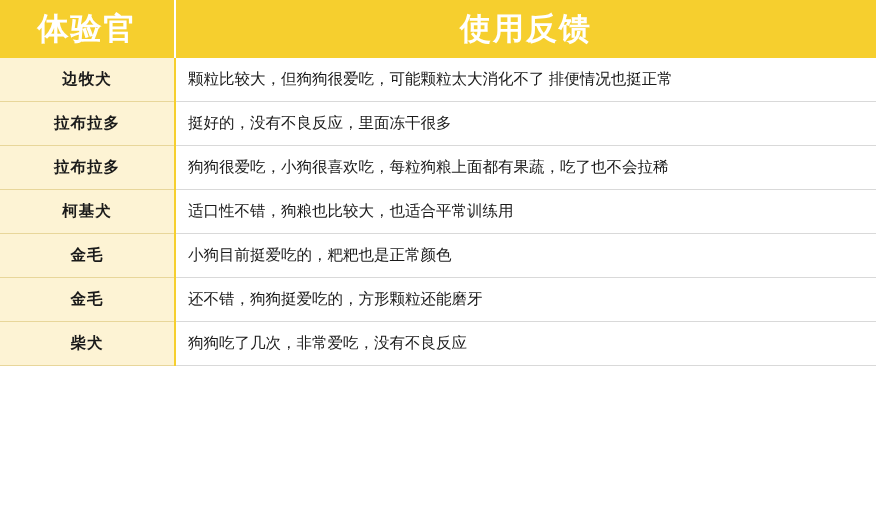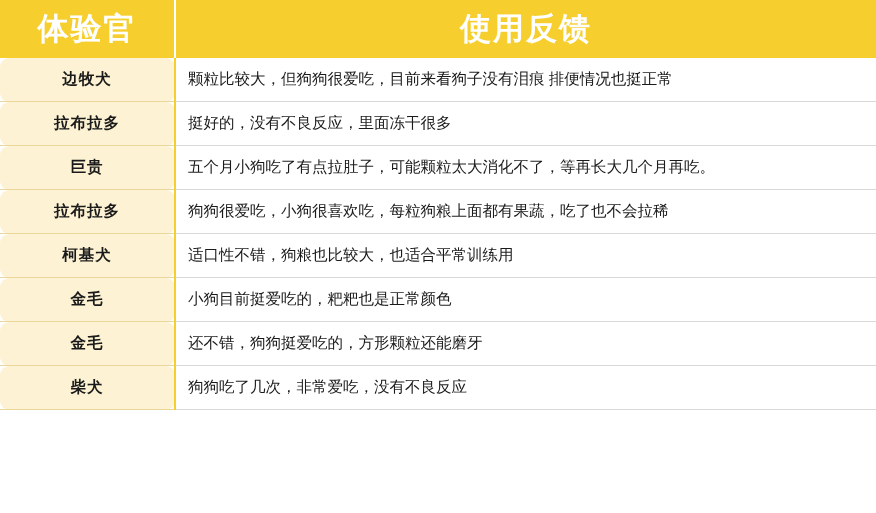--- a/index.html
+++ b/index.html
@@ -50,21 +50,20 @@
     font-size: 15.5px;
     color: #1a1a1a;
   }
   tbody td.breed {
     background: #fdf3d4;
     text-align: center;
     font-weight: bold;
     letter-spacing: 1px;
     border-right: 2px solid #f6cf2e;
     border-bottom: 1px solid #e8d69a;
-    border-radius: 9px;
   }
   tbody td.comment {
     background: #ffffff;
     text-align: left;
     padding-left: 12px;
     padding-right: 8px;
     border-bottom: 1px solid #d9d9d9;
     line-height: 1.35;
   }
   tbody tr.last td.breed {
@@ -94,29 +93,25 @@
     </colgroup>
     <thead>
       <tr>
         <th class="head-left">体验官</th>
         <th class="head-right">使用反馈</th>
       </tr>
     </thead>
     <tbody>
       <tr>
         <td class="breed">边牧犬</td>
-        <td class="comment">颗粒比较大，但狗狗很爱吃，目前来看狗子没有泪痕  排便情况也挺正常</td>
+        <td class="comment">颗粒比较大，但狗狗很爱吃，可能颗粒太大消化不了  排便情况也挺正常</td>
       </tr>
       <tr>
         <td class="breed">拉布拉多</td>
         <td class="comment">挺好的，没有不良反应，里面冻干很多</td>
-      </tr>
-      <tr>
-        <td class="breed">巨贵</td>
-        <td class="comment">五个月小狗吃了有点拉肚子，可能颗粒太大消化不了，等再长大几个月再吃。</td>
       </tr>
       <tr>
         <td class="breed">拉布拉多</td>
         <td class="comment">狗狗很爱吃，小狗很喜欢吃，每粒狗粮上面都有果蔬，吃了也不会拉稀</td>
       </tr>
       <tr>
         <td class="breed">柯基犬</td>
         <td class="comment">适口性不错，狗粮也比较大，也适合平常训练用</td>
       </tr>
       <tr>

